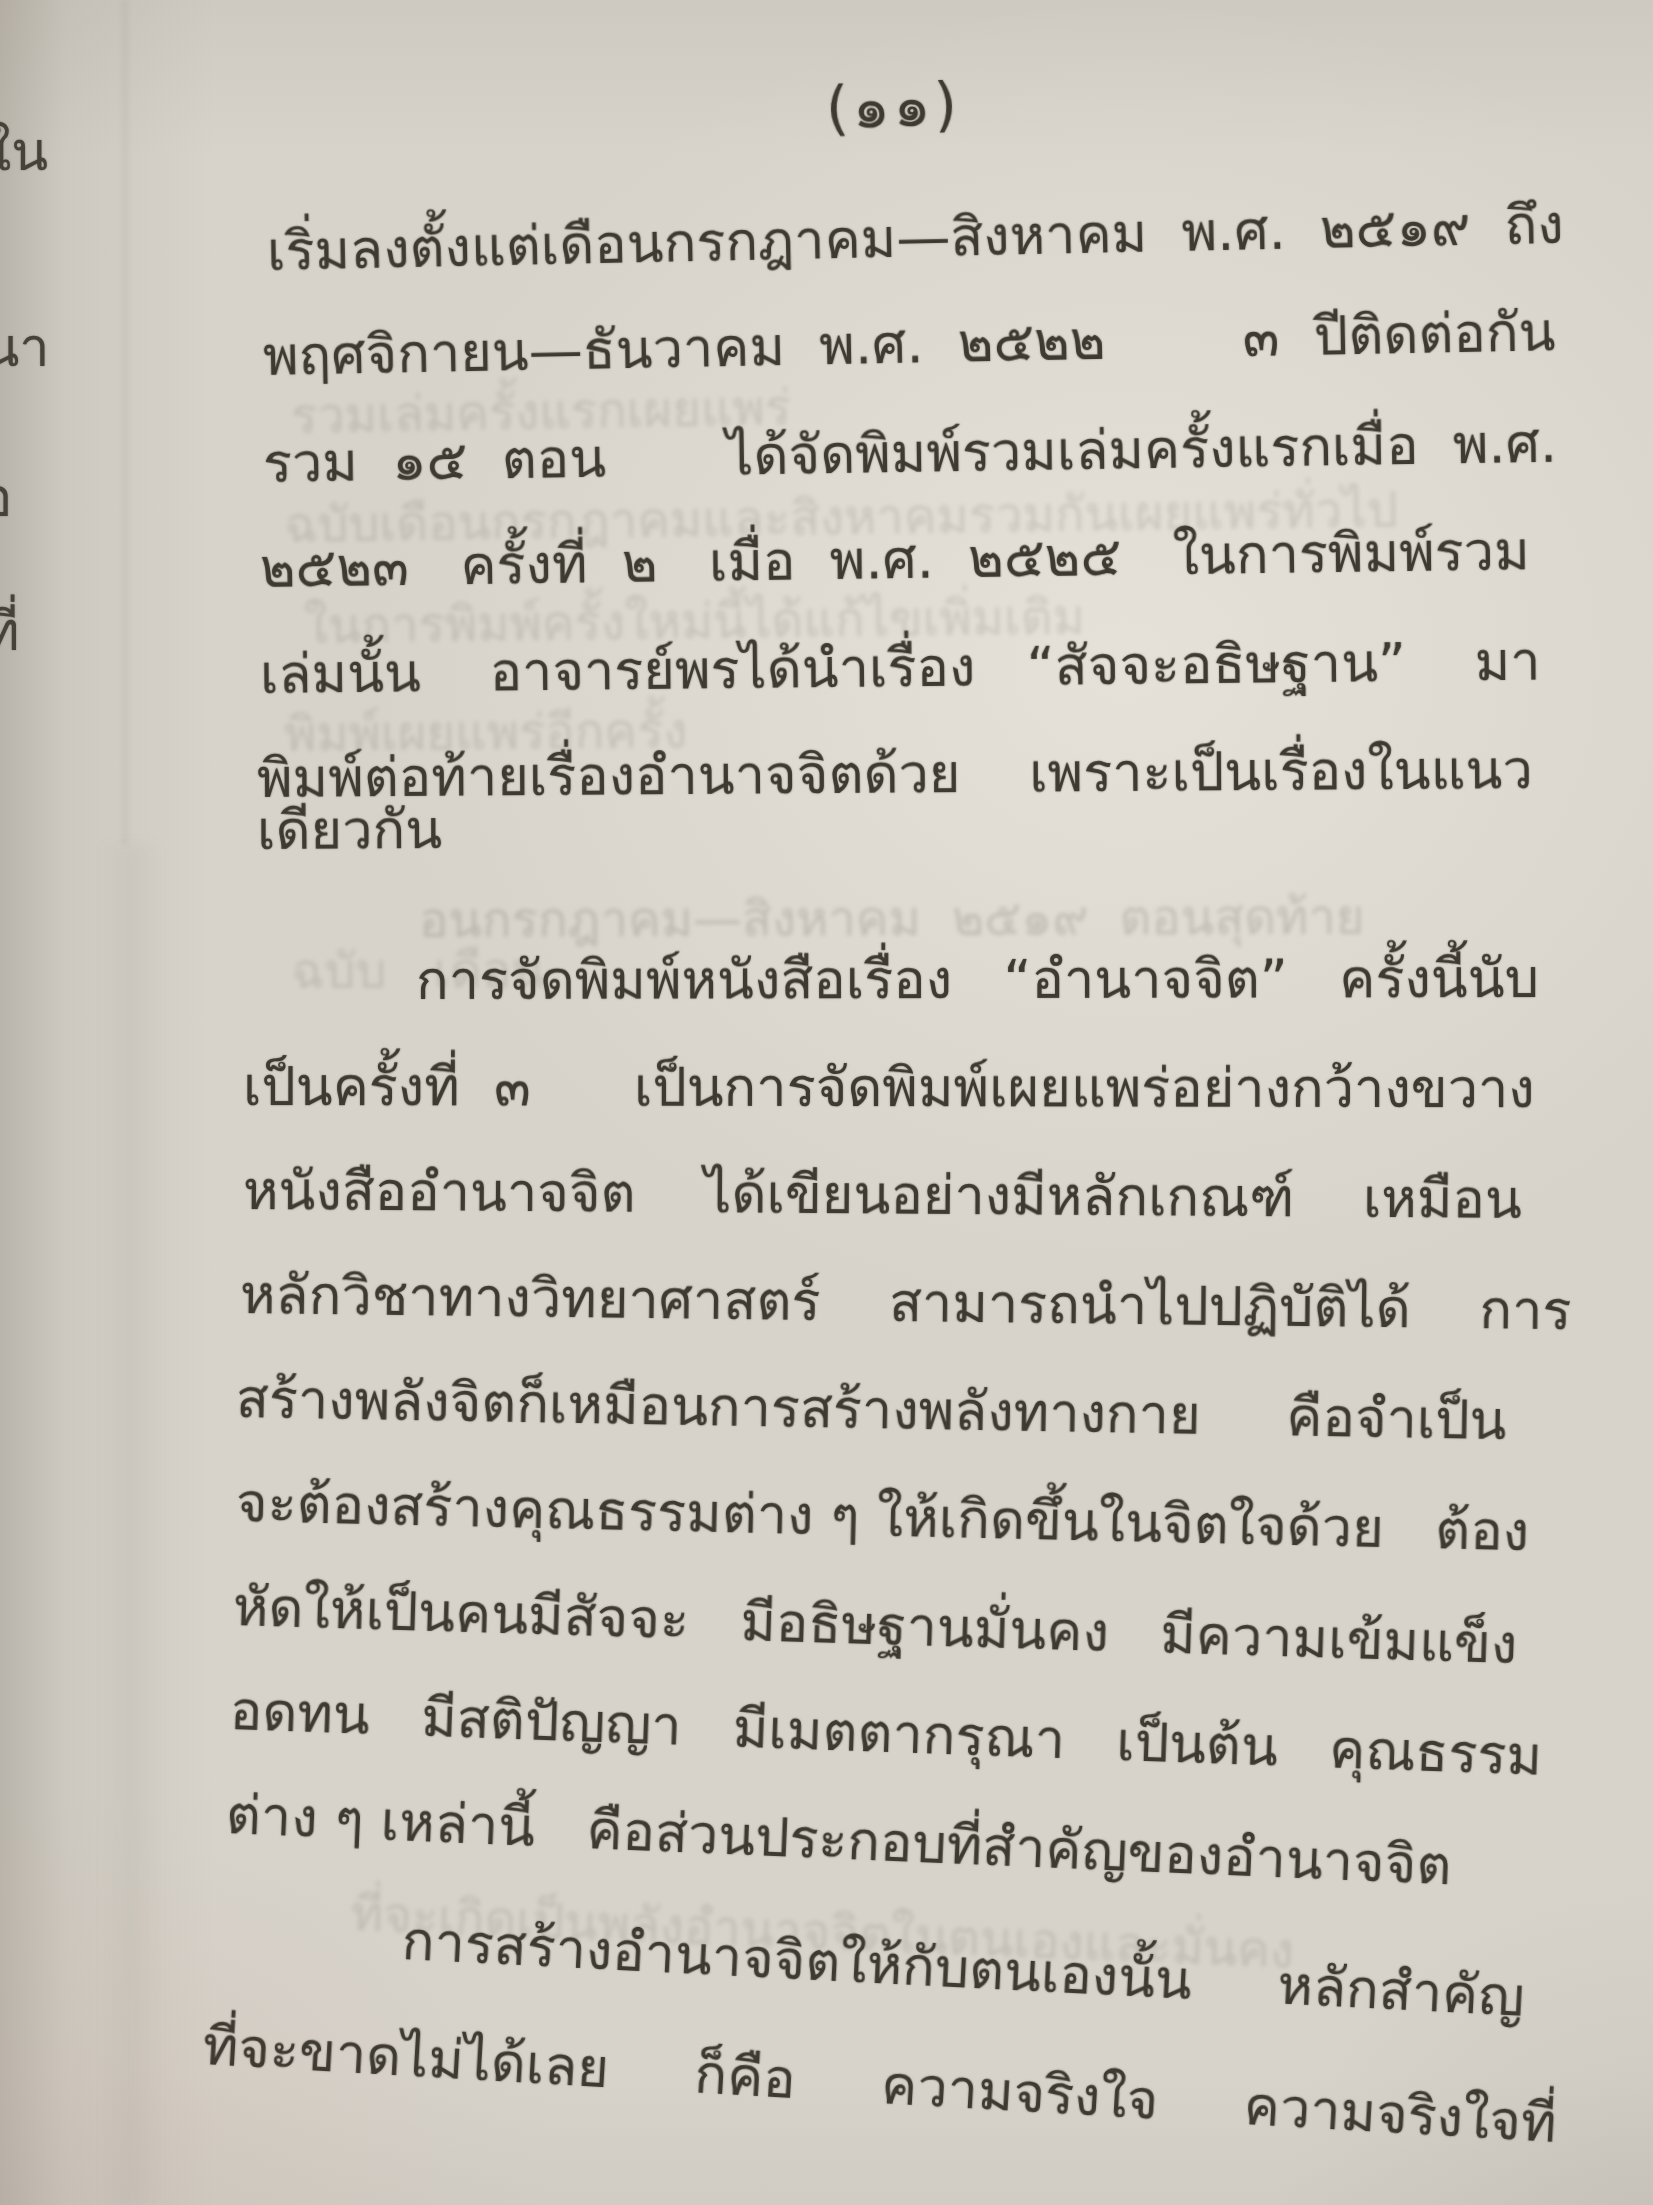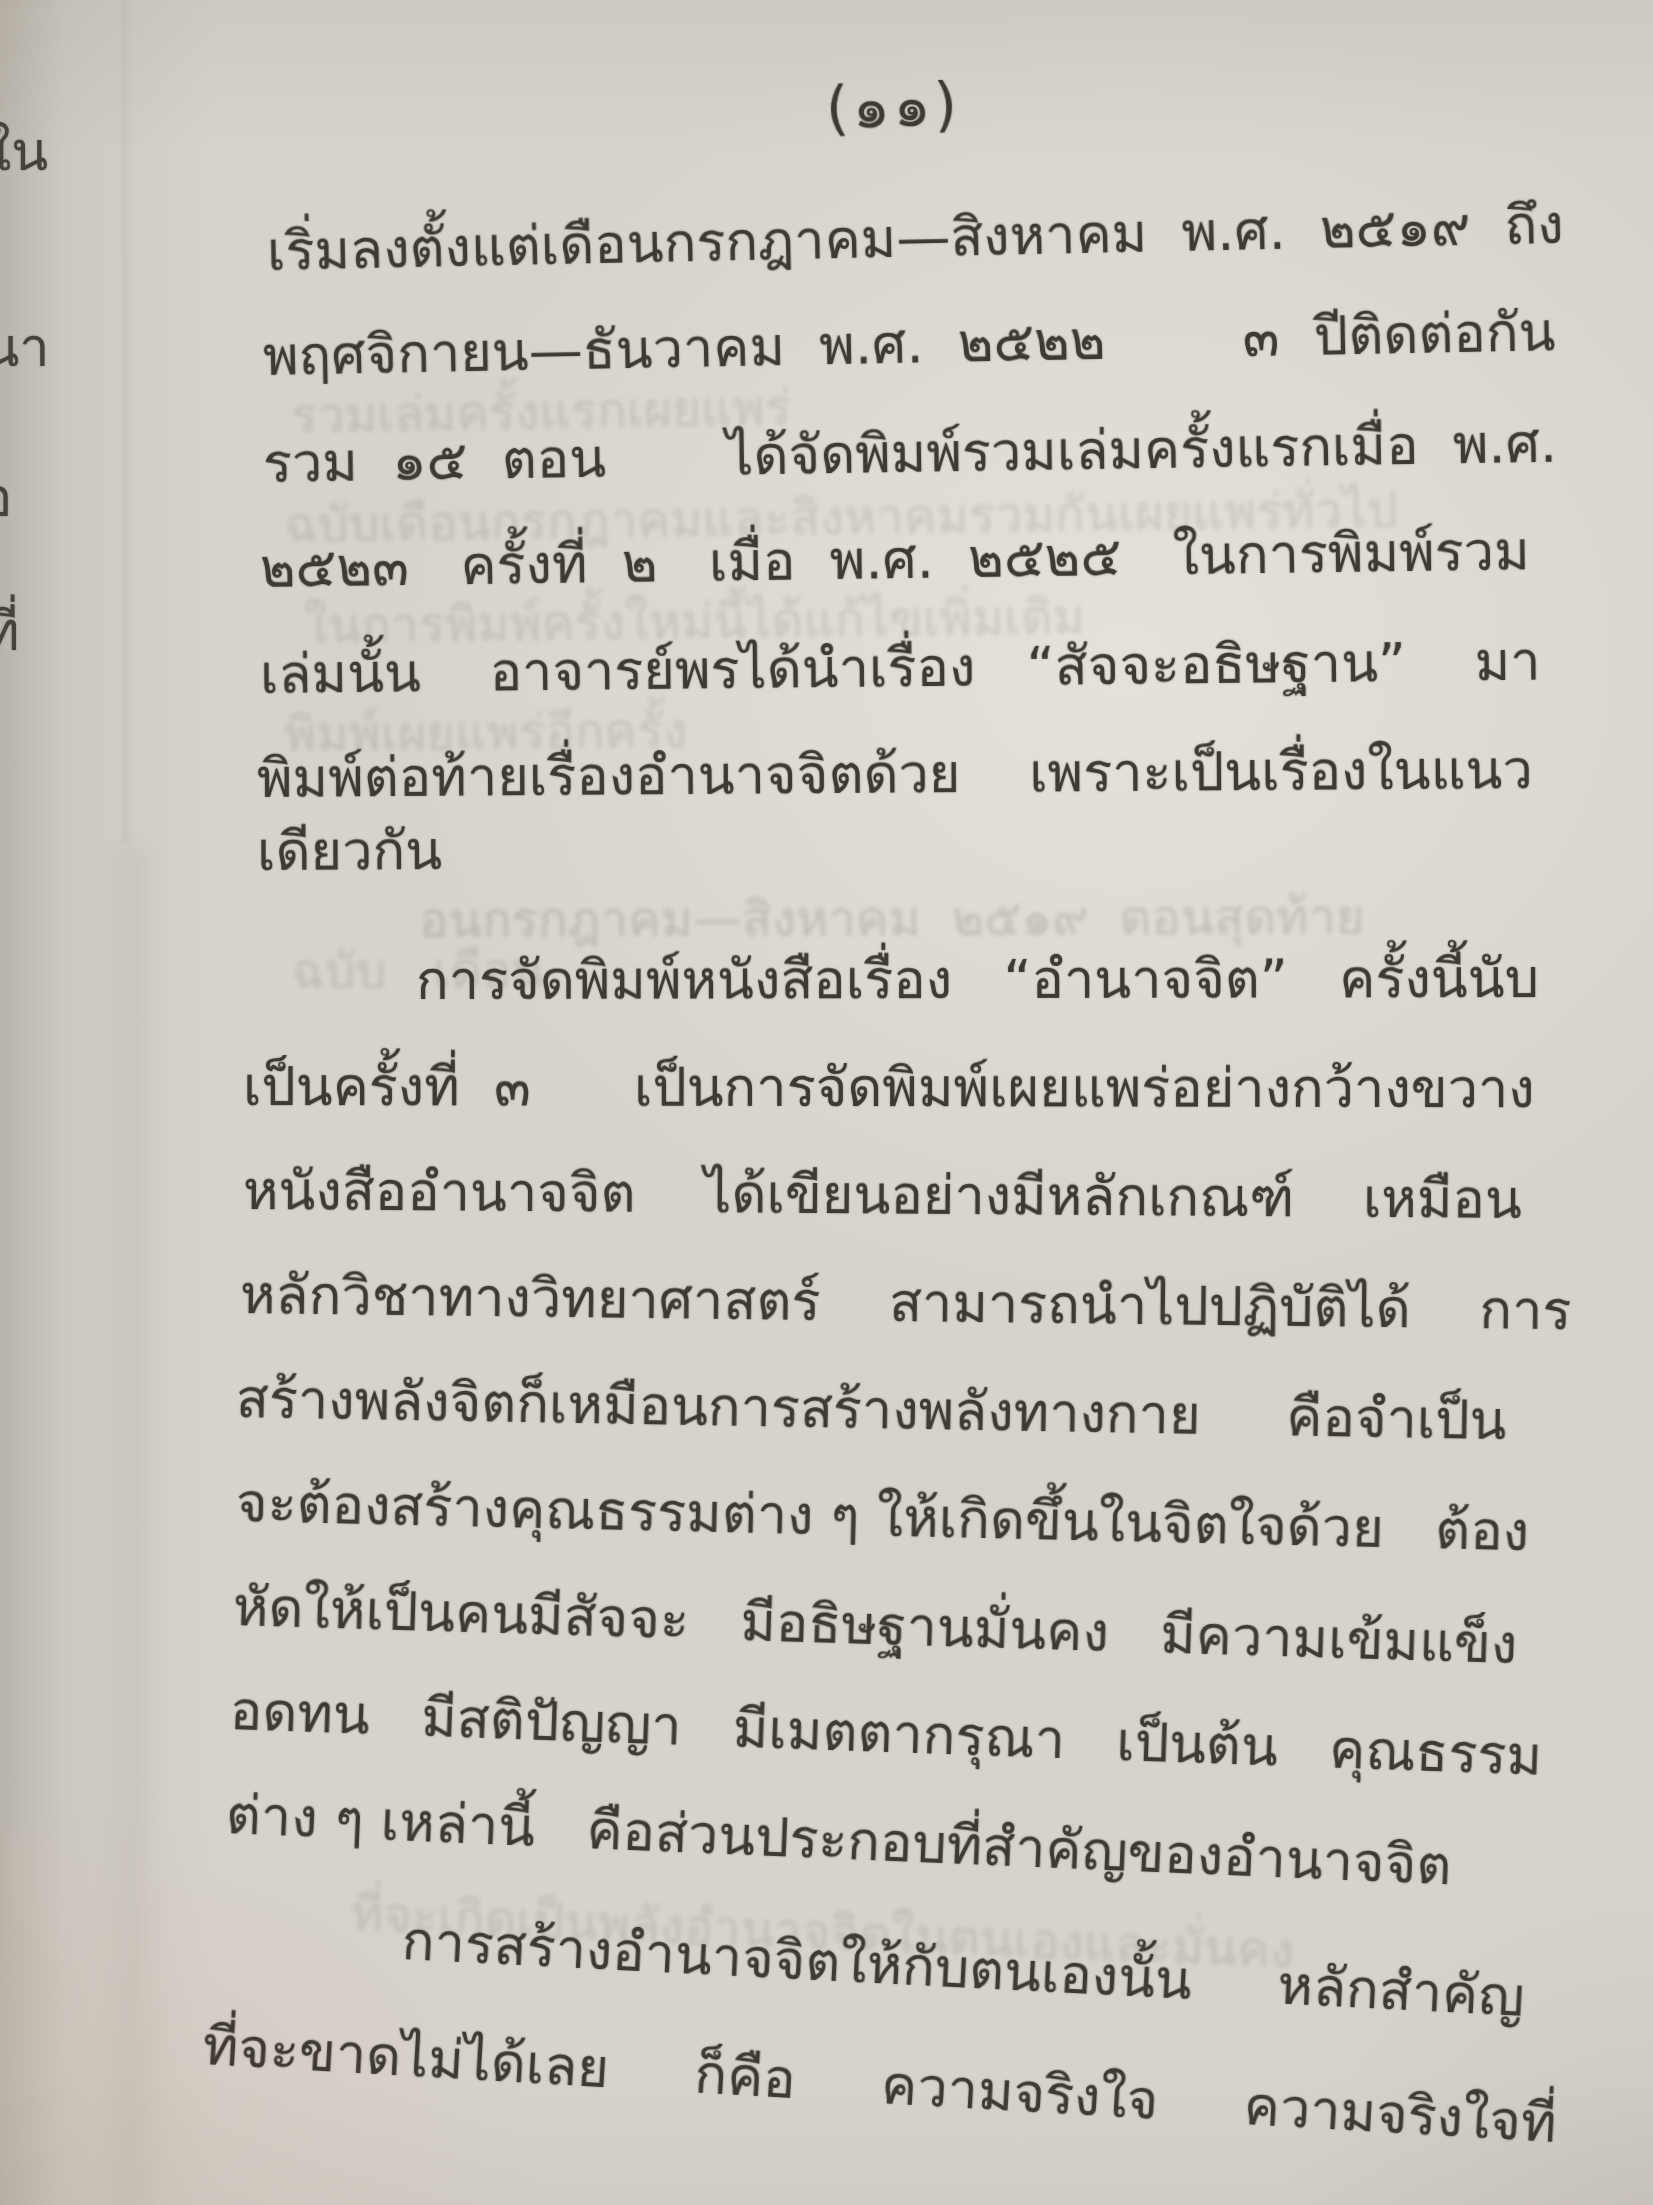--- a/index.html
+++ b/index.html
@@ -82,21 +82,21 @@
   <div class="frag" style="top:857px;left:-23px;">ั</div>
 
   <div class="pagenum ink">(๑๑)</div>
 
   <div class="line ink" style="top:218px;left:267px;transform:rotate(-1.2deg);">เริ่มลงตั้งแต่เดือนกรกฎาคม—สิงหาคม  พ.ศ.  ๒๕๑๙  ถึง</div>
   <div class="line ink" style="top:323px;left:263px;transform:rotate(-1.1deg);">พฤศจิกายน—ธันวาคม  พ.ศ.  ๒๕๒๒        ๓  ปีติดต่อกัน</div>
   <div class="line ink" style="top:430px;left:263px;transform:rotate(-0.9deg);">รวม  ๑๕  ตอน       ได้จัดพิมพ์รวมเล่มครั้งแรกเมื่อ  พ.ศ.</div>
   <div class="line ink" style="top:535px;left:260px;transform:rotate(-0.8deg);">๒๕๒๓   ครั้งที่  ๒   เมื่อ  พ.ศ.  ๒๕๒๕   ในการพิมพ์รวม</div>
   <div class="line ink" style="top:641px;left:260px;transform:rotate(-0.6deg);">เล่มนั้น    อาจารย์พรได้นำเรื่อง   “สัจจะอธิษฐาน”    มา</div>
   <div class="line ink" style="top:745px;left:257px;transform:rotate(-0.4deg);">พิมพ์ต่อท้ายเรื่องอำนาจจิตด้วย    เพราะเป็นเรื่องในแนว</div>
-  <div class="line ink" style="top:818px;left:257px;transform:rotate(-0.3deg);">เดียวกัน</div>
+  <div class="line ink" style="top:797px;left:257px;transform:rotate(-0.3deg);">เดียวกัน</div>
   <div class="line ink" style="top:947px;left:416px;transform:rotate(-0.1deg);">การจัดพิมพ์หนังสือเรื่อง   “อำนาจจิต”   ครั้งนี้นับ</div>
   <div class="line ink" style="top:1053px;left:243px;transform:rotate(0.1deg);">เป็นครั้งที่  ๓      เป็นการจัดพิมพ์เผยแพร่อย่างกว้างขวาง</div>
   <div class="line ink" style="top:1157px;left:243px;transform:rotate(0.4deg);">หนังสืออำนาจจิต    ได้เขียนอย่างมีหลักเกณฑ์    เหมือน</div>
   <div class="line ink" style="top:1261px;left:240px;transform:rotate(0.7deg);">หลักวิชาทางวิทยาศาสตร์    สามารถนำไปปฏิบัติได้    การ</div>
   <div class="line ink" style="top:1365px;left:236px;transform:rotate(1.0deg);">สร้างพลังจิตก็เหมือนการสร้างพลังทางกาย     คือจำเป็น</div>
   <div class="line ink" style="top:1469px;left:236px;transform:rotate(1.3deg);">จะต้องสร้างคุณธรรมต่าง ๆ ให้เกิดขึ้นในจิตใจด้วย   ต้อง</div>
   <div class="line ink" style="top:1573px;left:233px;transform:rotate(1.7deg);">หัดให้เป็นคนมีสัจจะ   มีอธิษฐานมั่นคง   มีความเข้มแข็ง</div>
   <div class="line ink" style="top:1677px;left:230px;transform:rotate(2.0deg);">อดทน   มีสติปัญญา   มีเมตตากรุณา   เป็นต้น   คุณธรรม</div>
   <div class="line ink" style="top:1781px;left:226px;transform:rotate(2.4deg);">ต่าง ๆ เหล่านี้   คือส่วนประกอบที่สำคัญของอำนาจจิต</div>
   <div class="line ink" style="top:1907px;left:402px;transform:rotate(2.9deg);">การสร้างอำนาจจิตให้กับตนเองนั้น     หลักสำคัญ</div>

